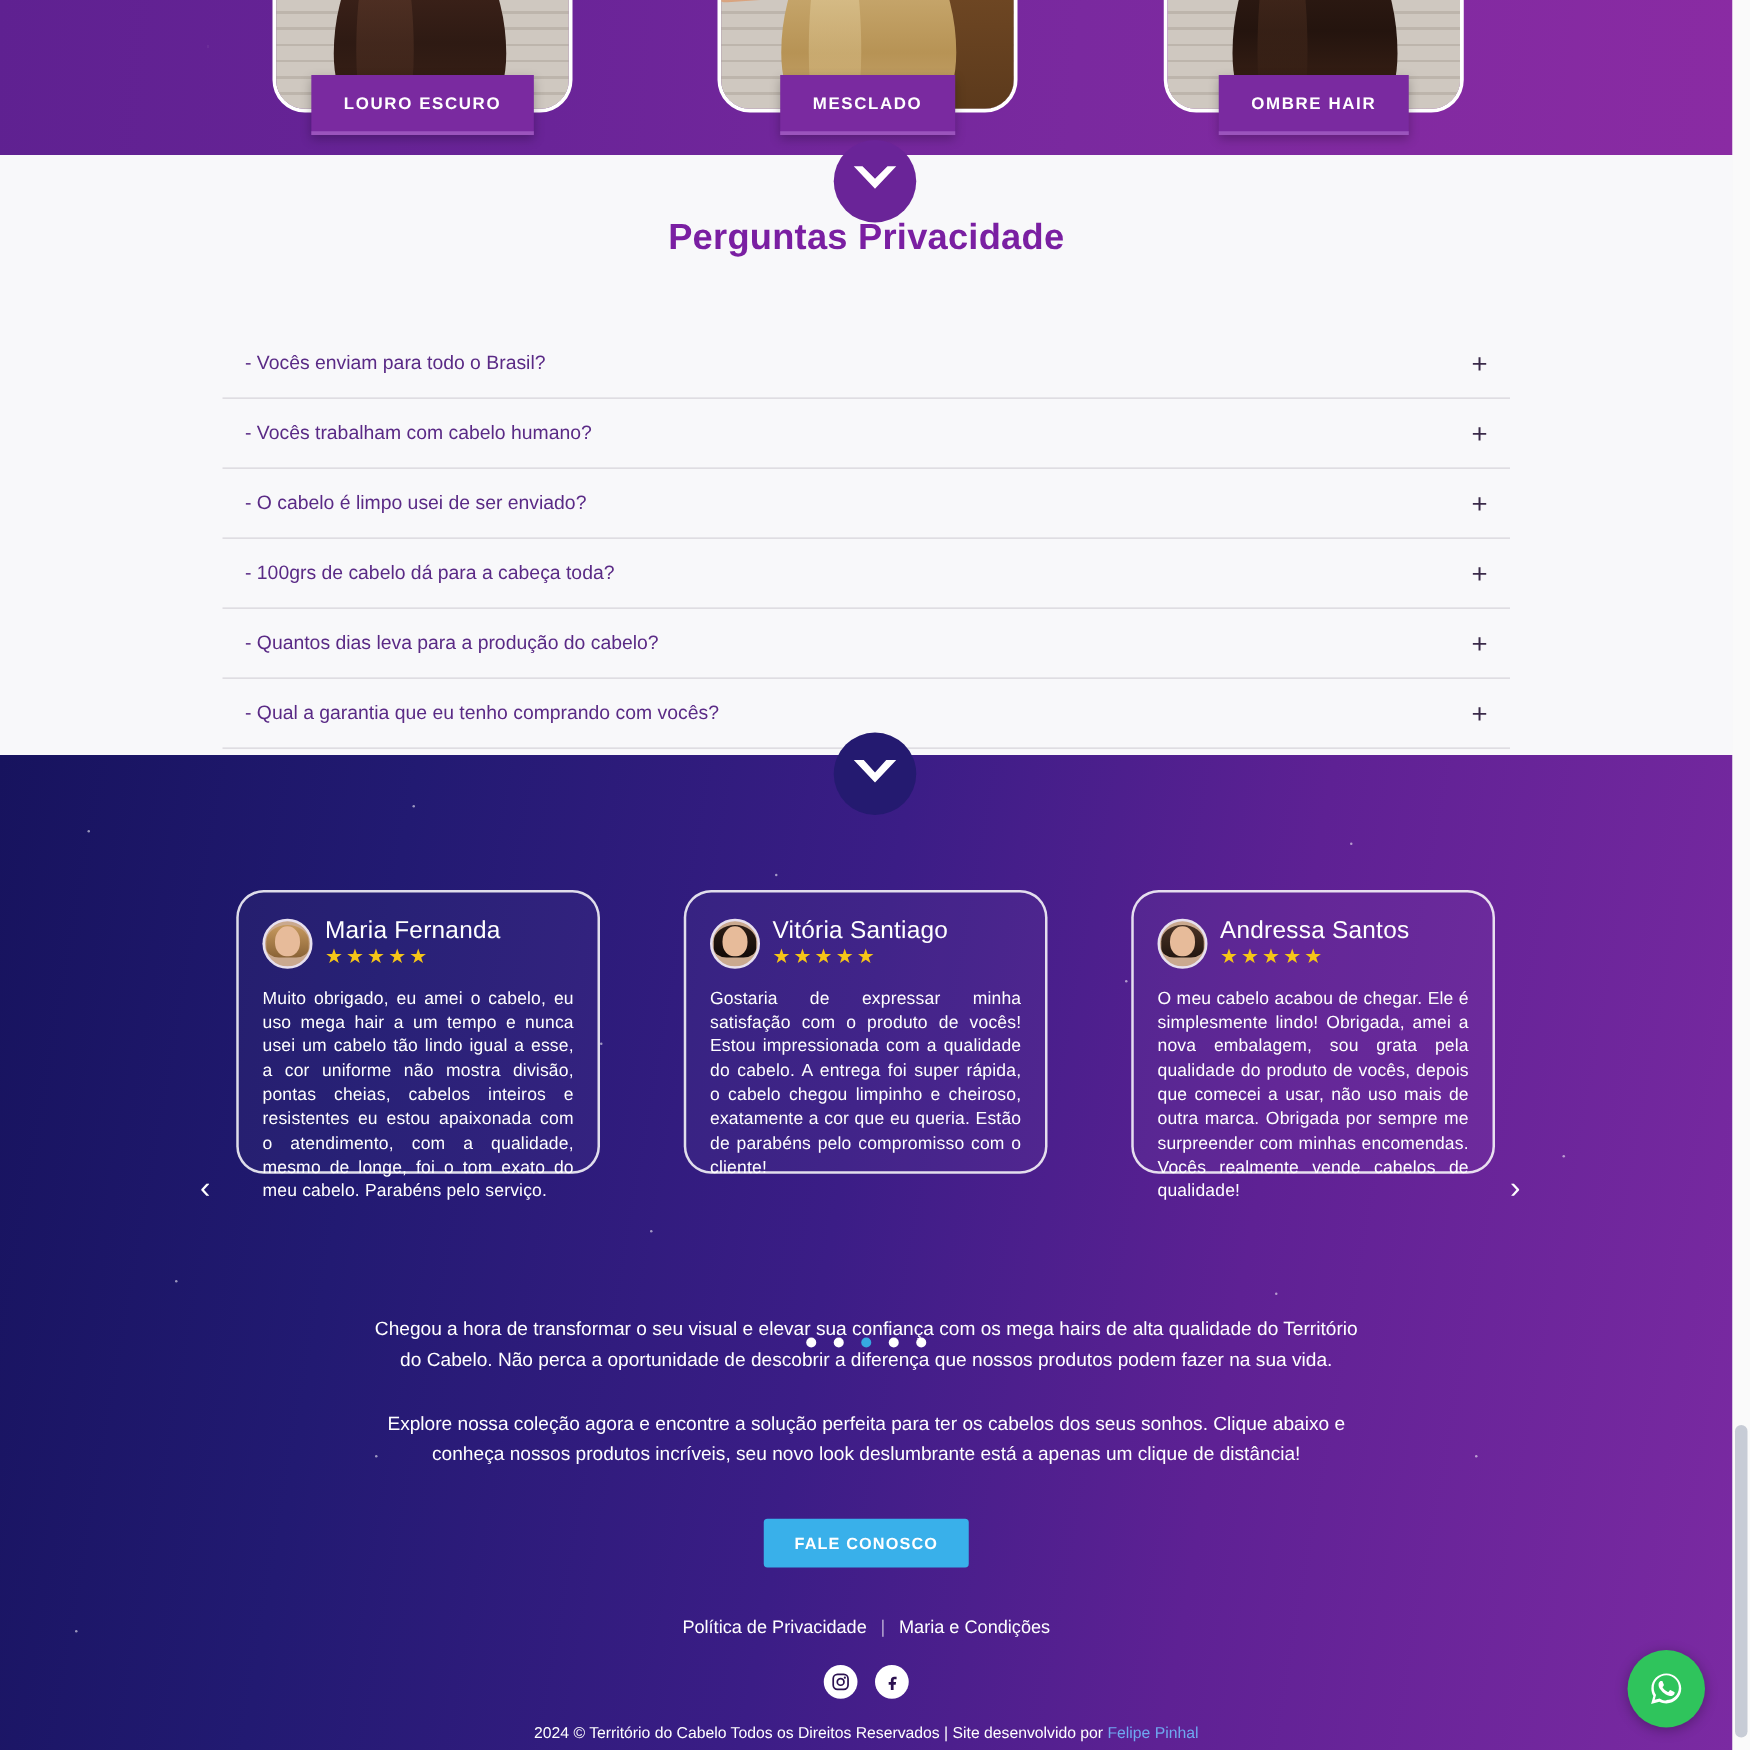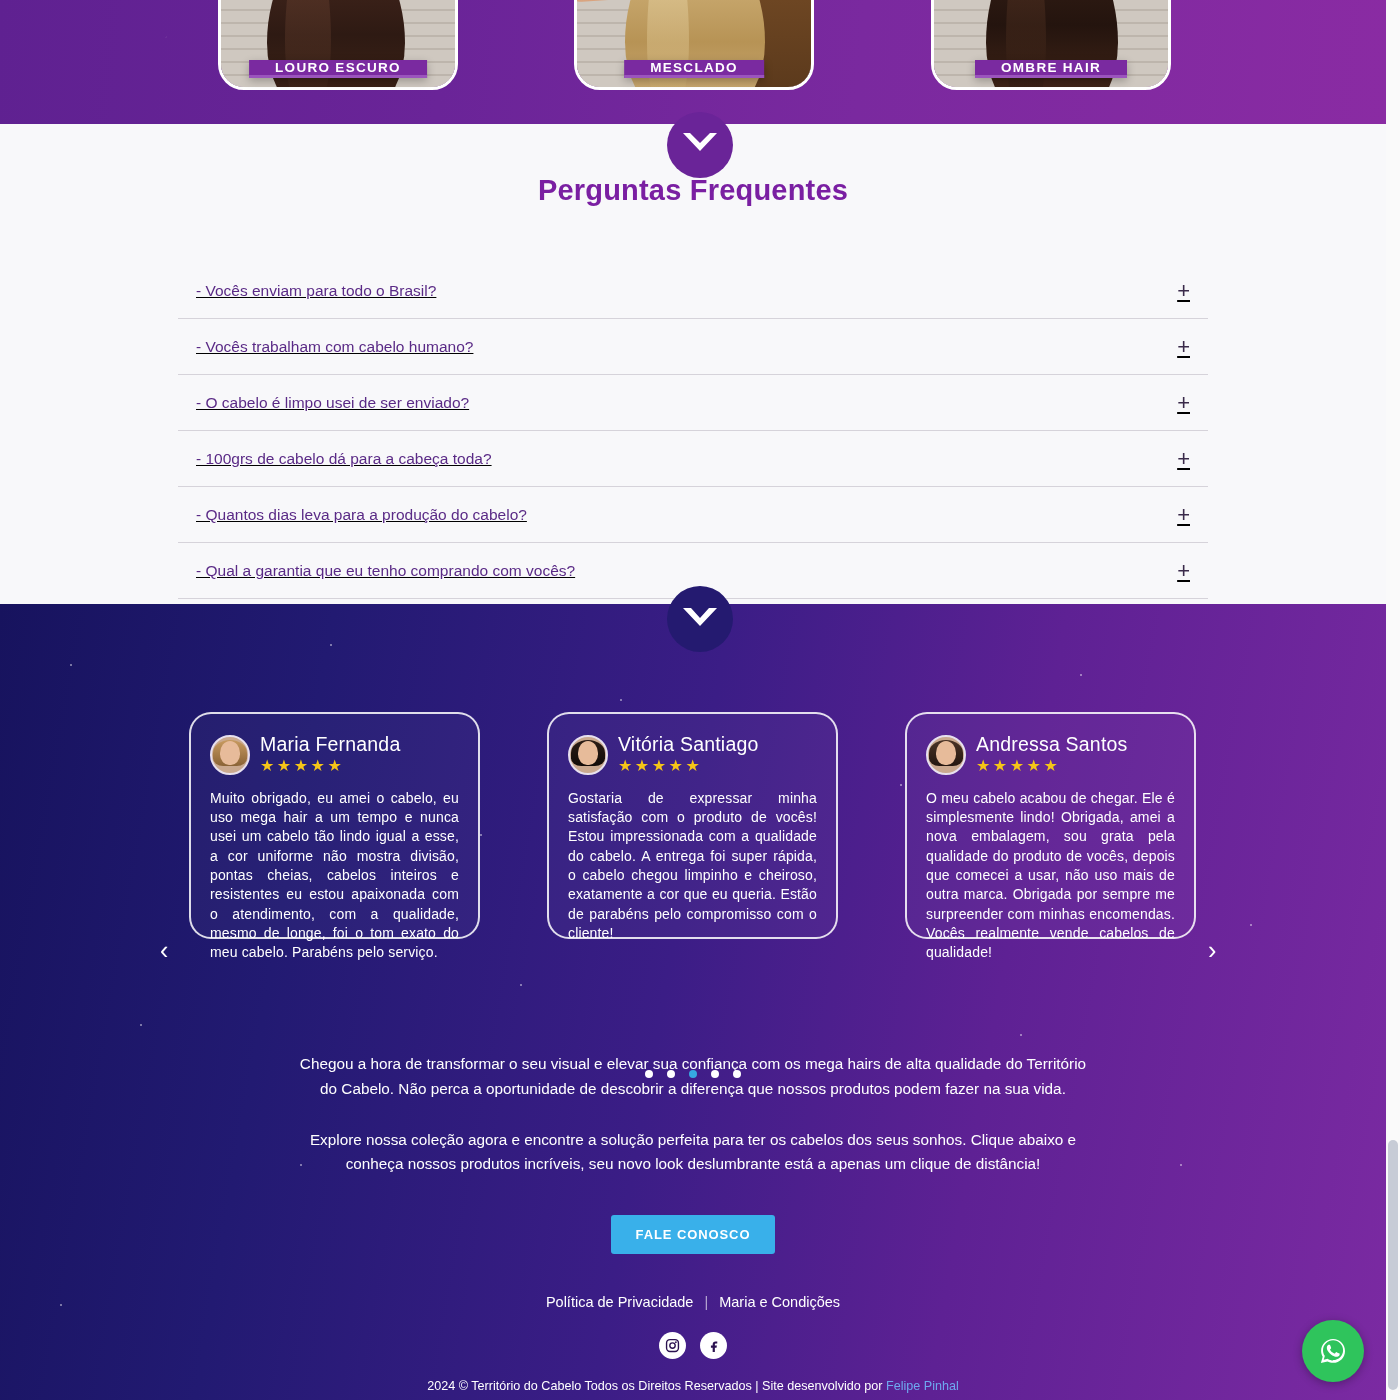--- a/index.html
+++ b/index.html
@@ -31,21 +31,21 @@
       repeating-linear-gradient(0deg, #cfc8c0 0 11px, #bdb5ac 11px 13px),
       repeating-linear-gradient(90deg, rgba(150,142,133,.55) 0 2px, transparent 2px 62px),
       #d6d0c8;
   }
   .hairmass{ position:absolute; border-radius:45% 45% 30% 30%/60% 60% 40% 40%; }
   .arm{ position:absolute; background:linear-gradient(180deg,#e9bd9b,#d9a37e); border-radius:40px; }
 
   .cat-label{
     position:absolute; left:50%; transform:translateX(-50%);
     background:#7a2aa0; color:#fff; font-size:13.5px; font-weight:700;
-    letter-spacing:1.3px; padding:0 26px; white-space:nowrap;
+    letter-spacing:1.3px; padding:15px 26px; white-space:nowrap;
     border-bottom:3px solid #9b54bd;
     box-shadow:0 3px 8px rgba(0,0,0,.25);
   }
 
   
   .chev-circle{
     position:absolute; left:50%; transform:translateX(-50%);
     width:66px; height:66px; border-radius:50%;
     display:flex; align-items:flex-start; justify-content:center;
     z-index:6;
@@ -54,21 +54,21 @@
 
   
   .faq{
     position:absolute; left:0; top:124px; width:1386px; height:480px;
     background:#f8f8fa;
   }
   .faq-title{
     text-align:center; font-size:29px; font-weight:700; color:#7a1fa2;
     padding-top:50px; letter-spacing:.2px;
   }
-  .faq-list{ width:1030px; margin:56px auto 1px;text-decoration:underline; }
+  .faq-list{ width:1030px; margin:56px auto 1px; }
   .faq-item{
     display:flex; align-items:center; justify-content:space-between;
     padding:17px 18px 16px 18px;
     border-bottom:1px solid #d6d3da;
     cursor:pointer;
   }
   .faq-item:first-child{ border-top:0; }
   .faq-q{ font-size:15.5px; color:#5a2a86; font-weight:500; }
   .faq-plus{ font-size:22px; color:#3a2a4a; line-height:1; font-weight:300; }
 
@@ -184,21 +184,21 @@
   </div>
 </section>
 
 <div class="chev-circle" style="top:112px; background:#6a2498;">
   <svg width="40" height="26" viewBox="0 0 40 26" aria-hidden="true">
     <path d="M3 3 L20 21 L37 3 L30 3 L20 13 L10 3 Z" fill="#ffffff"></path>
   </svg>
 </div>
 
 <section class="faq">
-  <h2 class="faq-title">Perguntas Frequentes</h2>
+  <h2 class="faq-title">Perguntas Privacidade</h2>
 
   <div class="faq-list">
     <div class="faq-item">
       <span class="faq-q">- Vocês enviam para todo o Brasil?</span>
       <span class="faq-plus">+</span>
     </div>
     <div class="faq-item">
       <span class="faq-q">- Vocês trabalham com cabelo humano?</span>
       <span class="faq-plus">+</span>
     </div>

